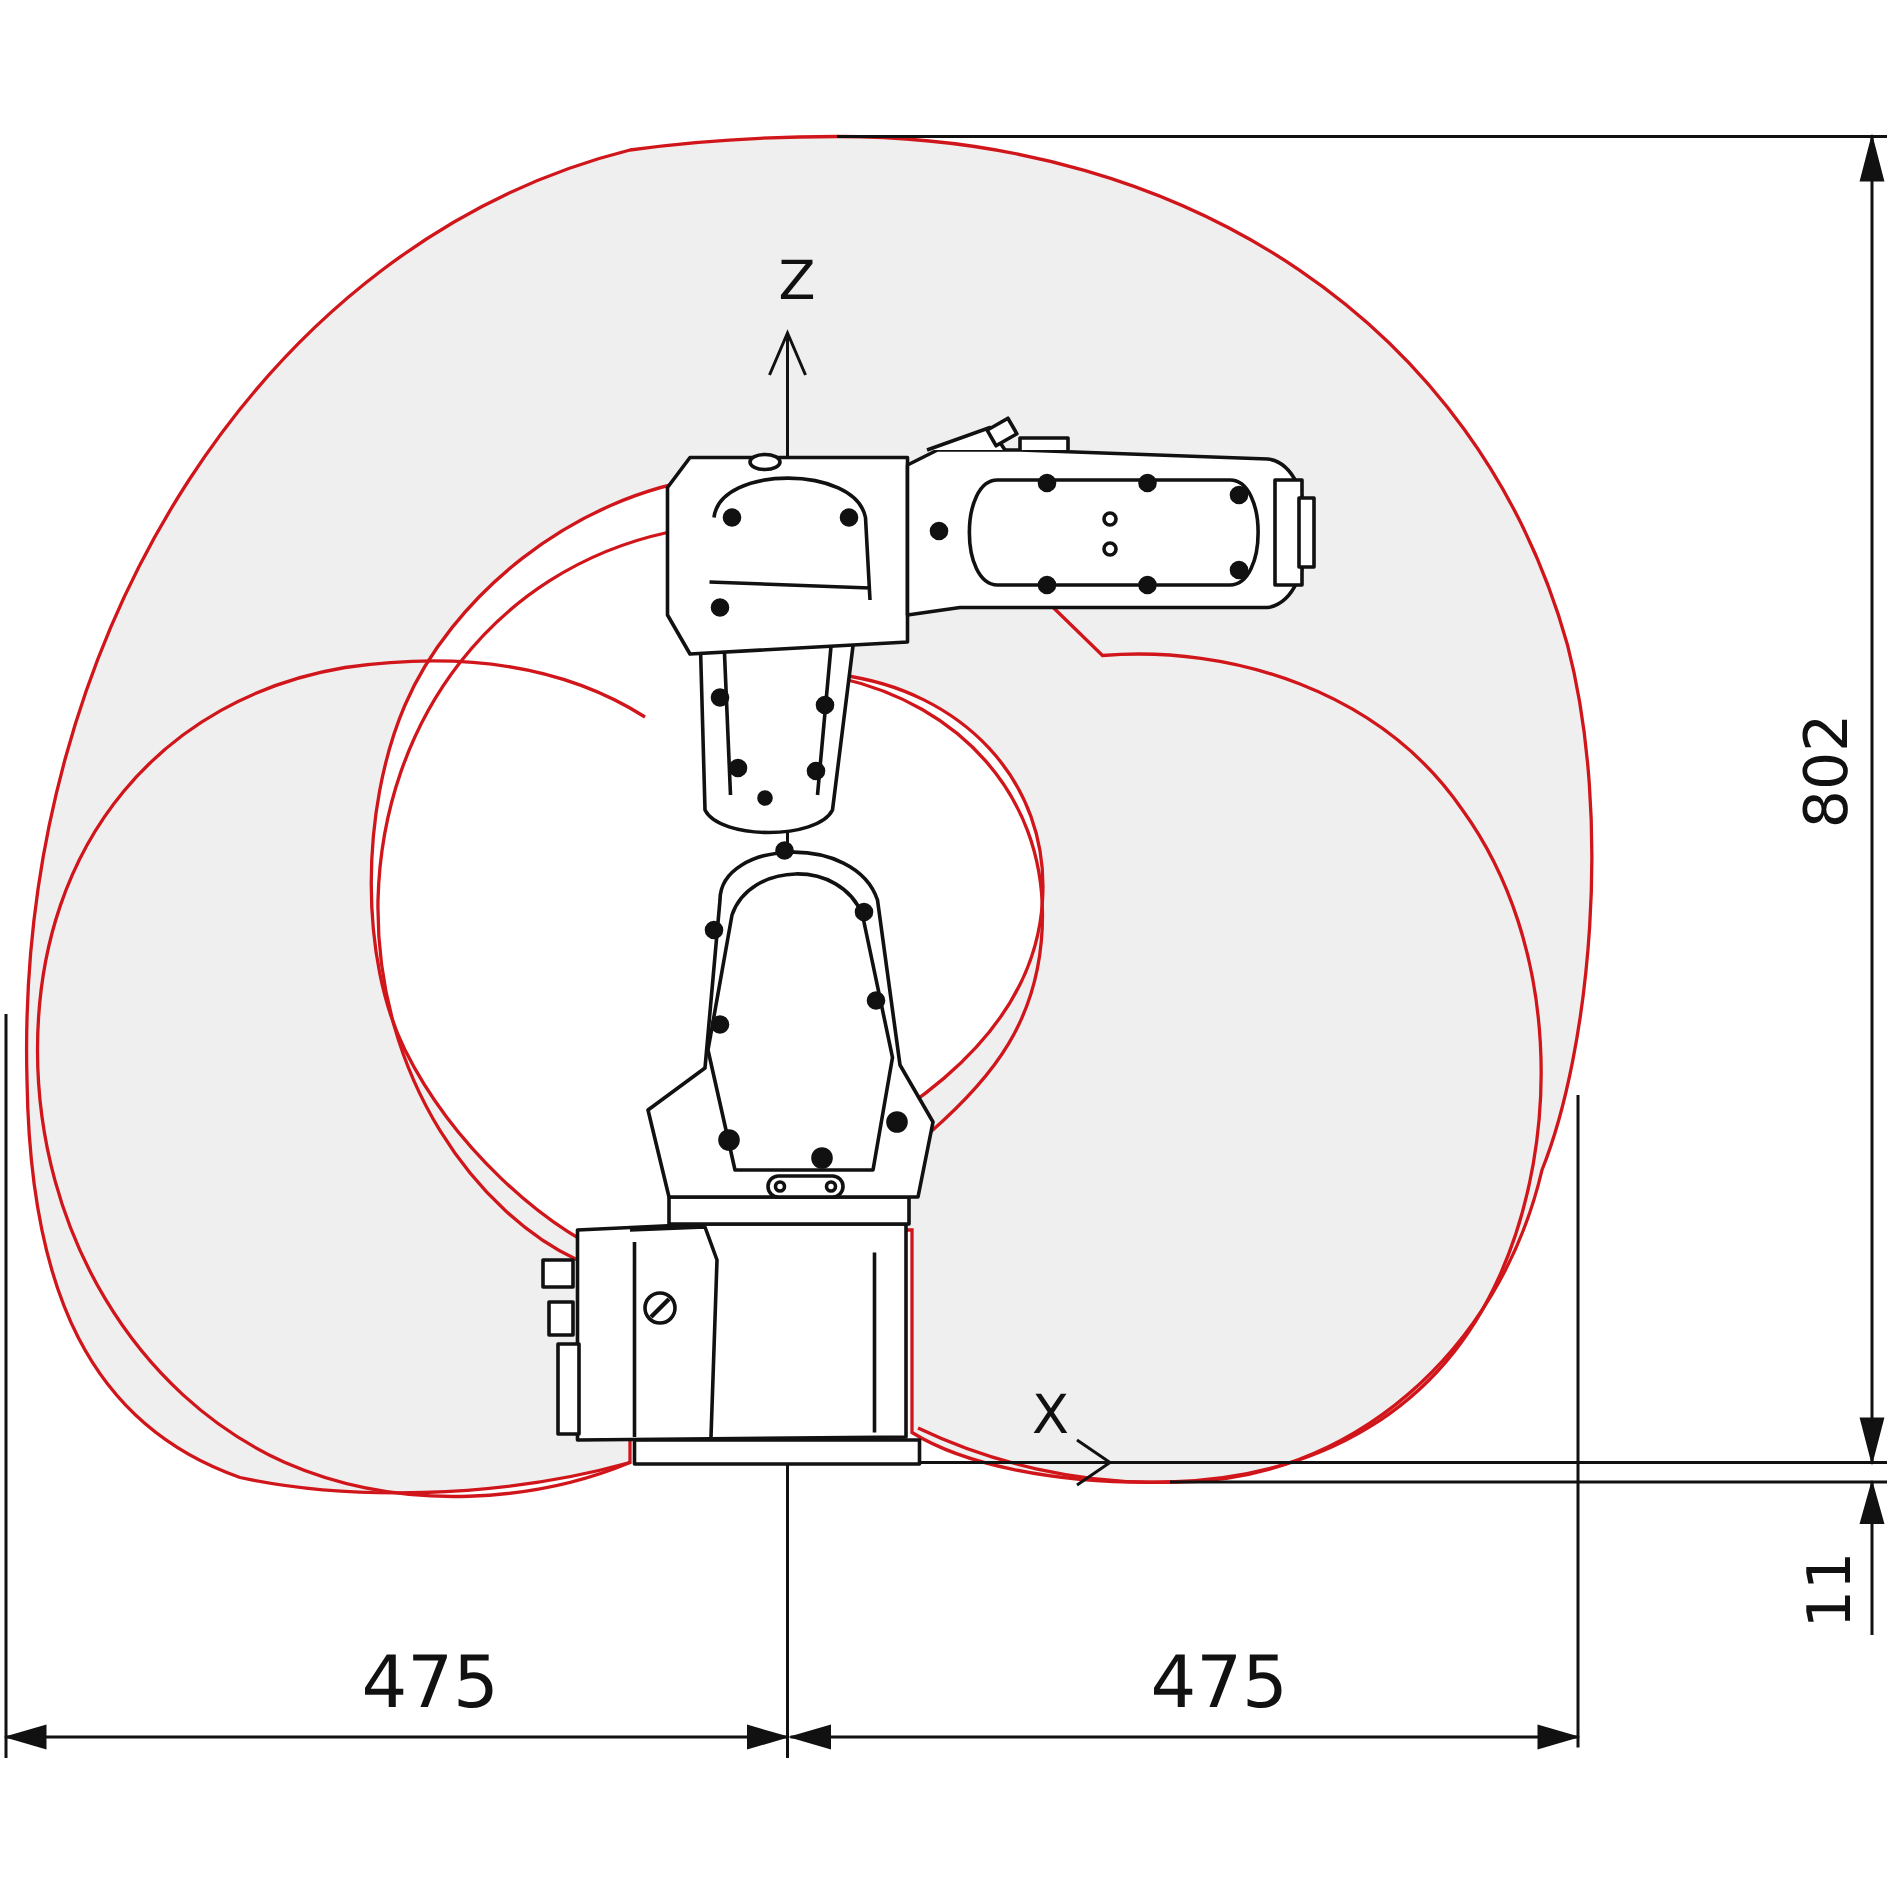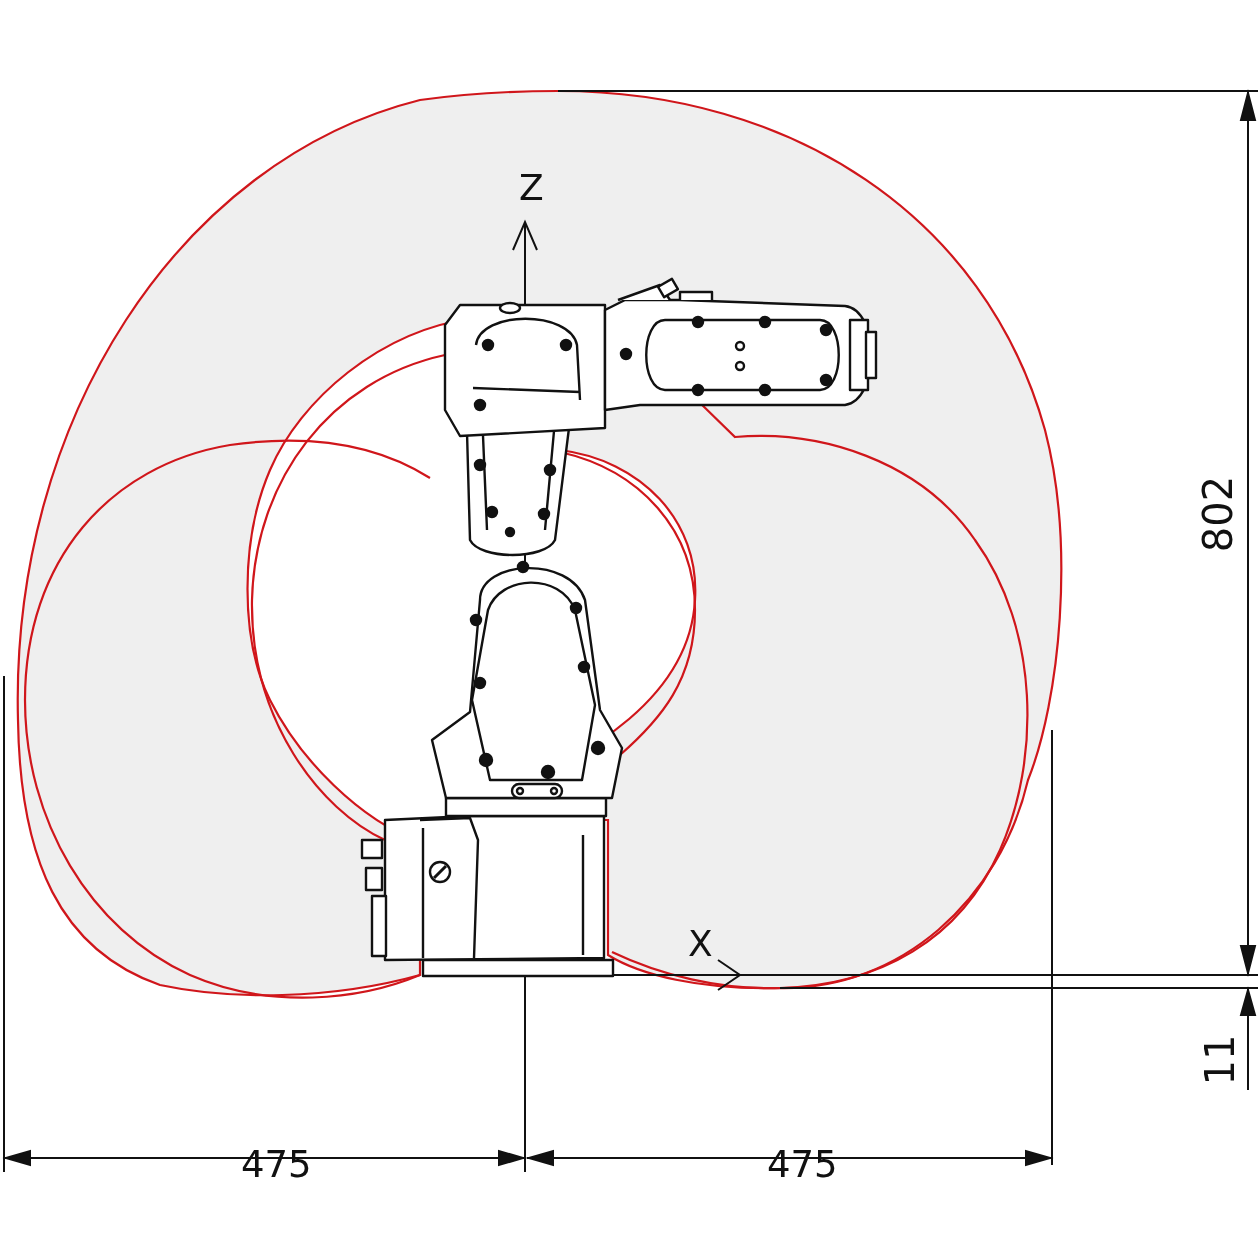--- a/index.html
+++ b/index.html
@@ -1,19 +1,19 @@
 <!DOCTYPE html>
 <html><head>
   <meta charset="utf-8">
   <style>
     html, body { margin: 0; padding: 0; background: #ffffff; }
     body { width: 1259px; height: 1259px; overflow: hidden; position: relative; }
     #canvas { position: absolute; left: 0; top: 0; width: 1259px; height: 1259px; }
     .lbl { position: absolute; font-family: "DejaVu Sans", sans-serif; color: #111; line-height: 1; white-space: nowrap; }
-    .dim-h { font-size: 37px; margin-top: 48px; }
+    .dim-h { font-size: 48px; }
     .dim-v { font-size: 40px; transform: rotate(-90deg); transform-origin: center center; }
     .axis-lbl { font-size: 36px; }
   </style>
 </head>
 <body>
 
 <svg id="canvas" viewBox="0 0 1259 1259" xmlns="http://www.w3.org/2000/svg">
 
   <g>
     <path fill="#efefef" stroke="#d0161b" stroke-width="2.2" fill-rule="evenodd" d="M 558 91

